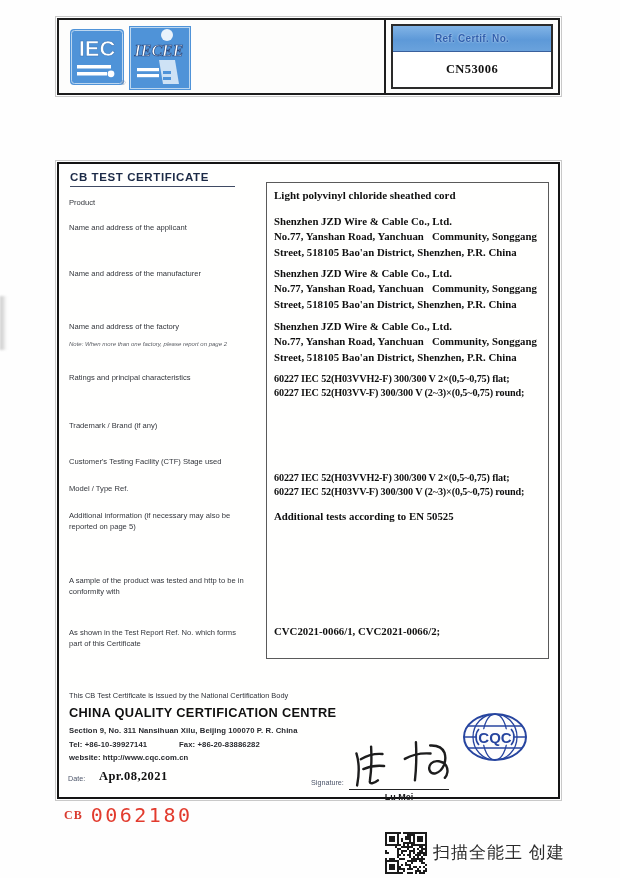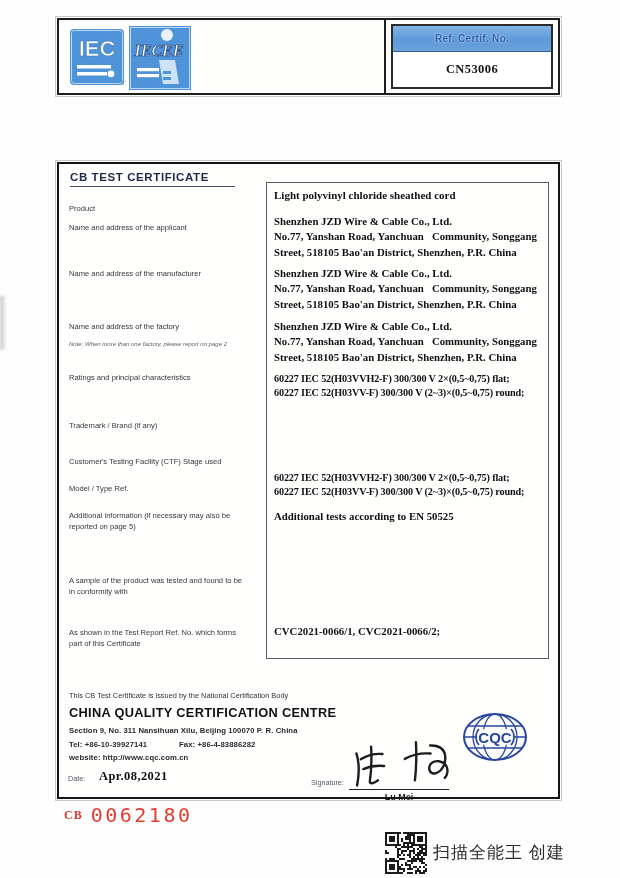--- a/index.html
+++ b/index.html
@@ -107,31 +107,31 @@
         <div class="ref-head">Ref. Certif. No.</div>
         <div class="ref-val">CN53006</div>
       </div>
     </div>
   </div>
 
 
   <div class="main-box">
     <div class="cert-title">CB TEST CERTIFICATE</div>
 
-    <div class="lbl" style="top:40px">Product</div>
+    <div class="lbl" style="top:34px">Product</div>
     <div class="lbl" style="top:59px">Name and address of the applicant</div>
     <div class="lbl" style="top:105px">Name and address of the manufacturer</div>
     <div class="lbl" style="top:158px">Name and address of the factory</div>
     <div class="note" style="top:177px">Note: When more than one factory, please report on page 2</div>
     <div class="lbl" style="top:209px">Ratings and principal characteristics</div>
     <div class="lbl" style="top:257px">Trademark / Brand (if any)</div>
     <div class="lbl" style="top:293px">Customer's Testing Facility (CTF) Stage used</div>
     <div class="lbl" style="top:320px">Model / Type Ref.</div>
     <div class="lbl" style="top:347px; width:172px">Additional information (if necessary may also be reported on page 5)</div>
-    <div class="lbl" style="top:412px; width:178px">A sample of the product was tested and found to be in conformity with</div>
+    <div class="lbl" style="top:412px; width:178px">A sample of the product was tested and http to be in conformity with</div>
     <div class="lbl" style="top:464px; width:172px">As shown in the Test Report Ref. No. which forms part of this Certificate</div>
 
     <div class="value-box">
       <div class="val" style="top:5px;   font-size:11px">Light polyvinyl chloride sheathed cord</div>
       <div class="val" style="top:31px">Shenzhen JZD Wire &amp; Cable Co., Ltd.
 No.77, Yanshan Road, Yanchuan   Community, Songgang
 Street, 518105 Bao'an District, Shenzhen, P.R. China</div>
       <div class="val" style="top:83px">Shenzhen JZD Wire &amp; Cable Co., Ltd.
 No.77, Yanshan Road, Yanchuan   Community, Songgang
 Street, 518105 Bao'an District, Shenzhen, P.R. China</div>
@@ -145,21 +145,21 @@
       <div class="val tight" style="top:288px">60227 IEC 52(H03VVH2-F) 300/300 V 2×(0,5~0,75) flat;
 60227 IEC 52(H03VV-F) 300/300 V (2~3)×(0,5~0,75) round;</div>
       <div class="val" style="top:326px">Additional tests according to EN 50525</div>
       <div class="val" style="top:441px">CVC2021-0066/1, CVC2021-0066/2;</div>
     </div>
 
     <div class="f-small" style="top:527px">This CB Test Certificate is issued by the National Certification Body</div>
     <div class="ncb-name" style="top:541px">CHINA QUALITY CERTIFICATION CENTRE</div>
     <div class="f-line" style="top:562px">Section 9, No. 311 Nansihuan Xilu, Beijing 100070 P. R. China</div>
     <div class="f-line" style="top:576px">Tel: +86-10-39927141</div>
-    <div class="f-line" style="top:576px; left:120px">Fax: +86-4-83886282</div>
+    <div class="f-line" style="top:576px; left:120px">Fax: +86-20-83886282</div>
     <div class="f-line" style="top:589px">website: http://www.cqc.com.cn</div>
 
     <div class="date-label" style="left:9px; top:610px">Date:</div>
     <div class="date-value" style="left:40px; top:605px">Apr.08,2021</div>
 
     <div class="sig-label" style="left:252px; top:614px">Signature:</div>
     <svg class="handwriting" style="left:288px; top:573px" width="112" height="52" viewBox="0 0 112 52">
       <g fill="none" stroke="#1d1d1d" stroke-width="2.4" stroke-linecap="round" stroke-linejoin="round">
         <path d="M10 14 C 12 22, 12 34, 9 46"></path>
         <path d="M14 20 C 22 16, 30 15, 36 16"></path>

